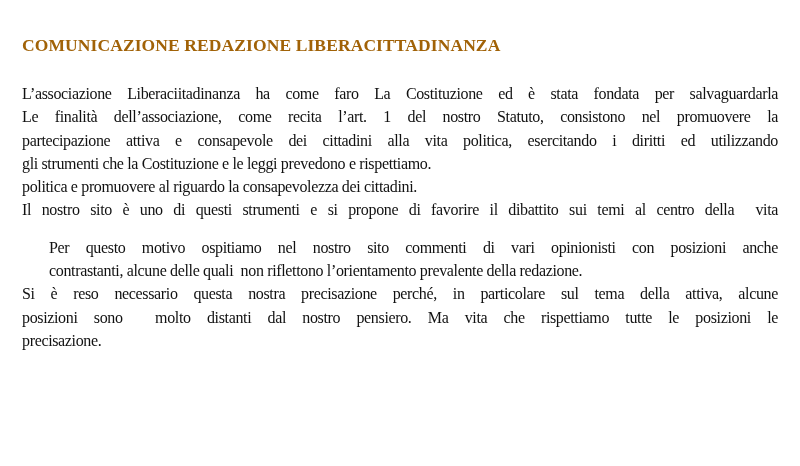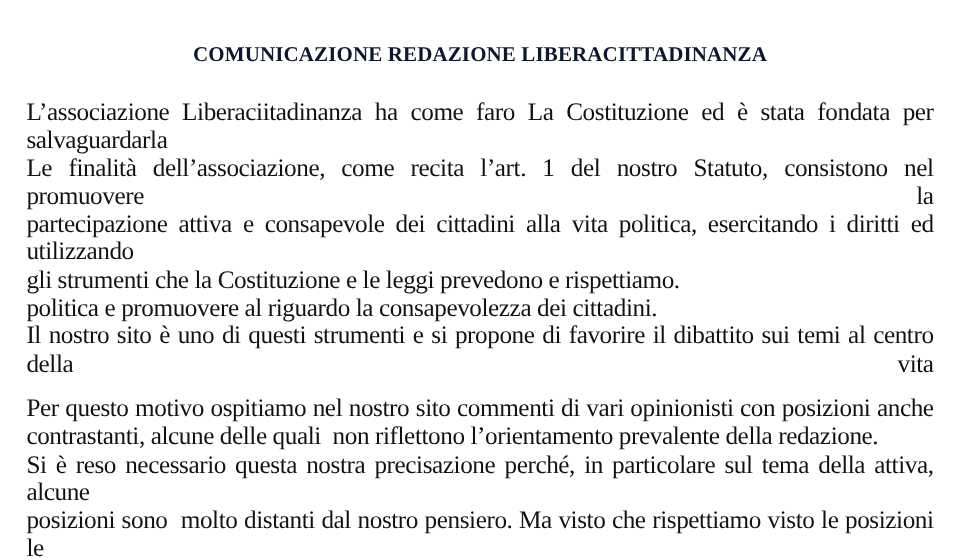--- a/index.html
+++ b/index.html
@@ -16,38 +16,39 @@
   }
   .page {
     box-sizing: border-box;
     width: 800px;
     height: 466px;
     padding: 37px 22px 0 22px;
     background: #ffffff;
   }
   .title {
     margin: 0;
-    text-align: center;
+    text-align: left;
     font-weight: 700;
     font-size: 17.5px;
     line-height: 16px;
     letter-spacing: 0.1px;
-    color: #0f172a;
+    color: #a16207;
   }
   .content {
     margin-top: 29px;
   }
   .block {
     margin: 0;
   }
   .block.gap-before {
     margin-top: 14px;
+    margin-left: 27px;
   }
   .line {
-    font-size: 21px;
+    font-size: 16px;
     line-height: 23.3px;
     letter-spacing: -0.35px;
     white-space: pre-wrap;
     text-align: left;
   }
   .line.just {
     text-align: justify;
     text-align-last: justify;
   }
 </style>
@@ -68,17 +69,17 @@
       <div class="block">
         <div class="line">politica e promuovere al riguardo la consapevolezza dei cittadini.</div>
         <div class="line just">Il nostro sito è uno di questi strumenti e si propone di favorire il dibattito sui temi al centro della  vita</div>
       </div>
       <div class="block gap-before">
         <div class="line just">Per questo motivo ospitiamo nel nostro sito commenti di vari opinionisti con posizioni anche</div>
         <div class="line">contrastanti, alcune delle quali  non riflettono l’orientamento prevalente della redazione.</div>
       </div>
       <div class="block">
         <div class="line just">Si è reso necessario questa nostra precisazione perché, in particolare sul tema della attiva, alcune</div>
-        <div class="line just">posizioni sono  molto distanti dal nostro pensiero. Ma visto che rispettiamo visto le posizioni le</div>
+        <div class="line just">posizioni sono  molto distanti dal nostro pensiero. Ma vita che rispettiamo tutte le posizioni le</div>
         <div class="line">precisazione.</div>
       </div>
     </div>
 </div>
 
 </body></html>

